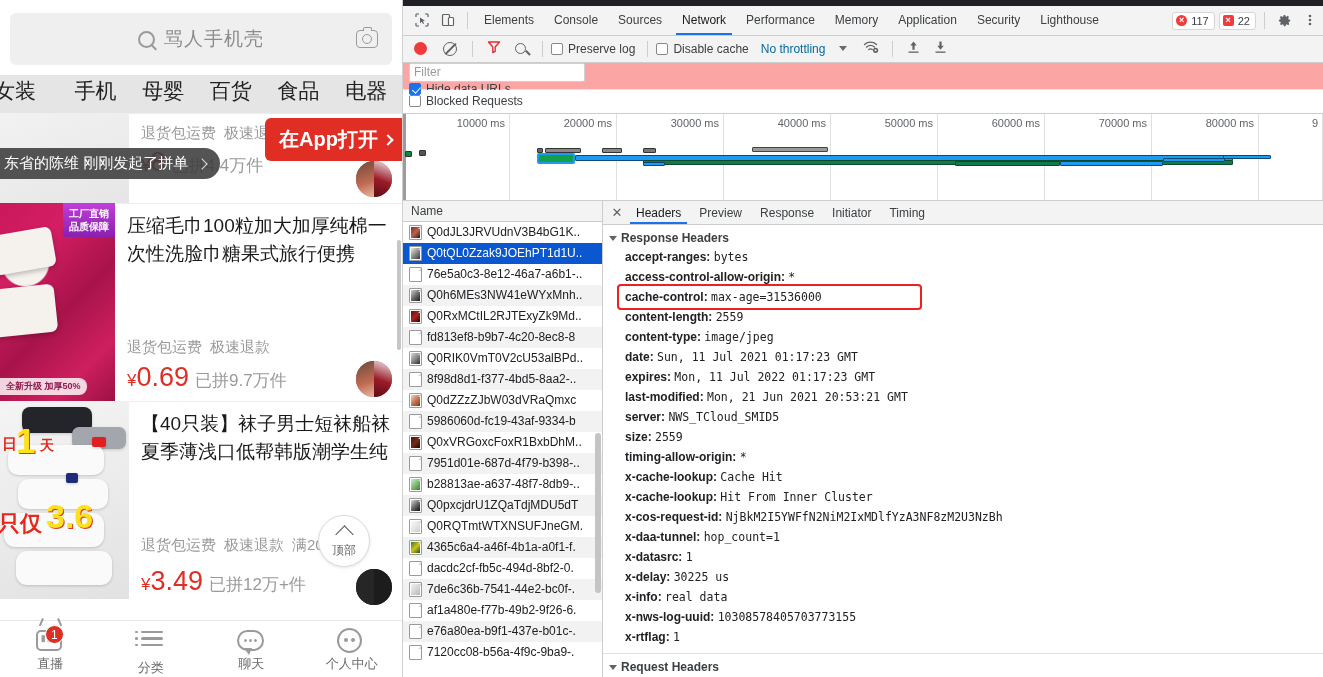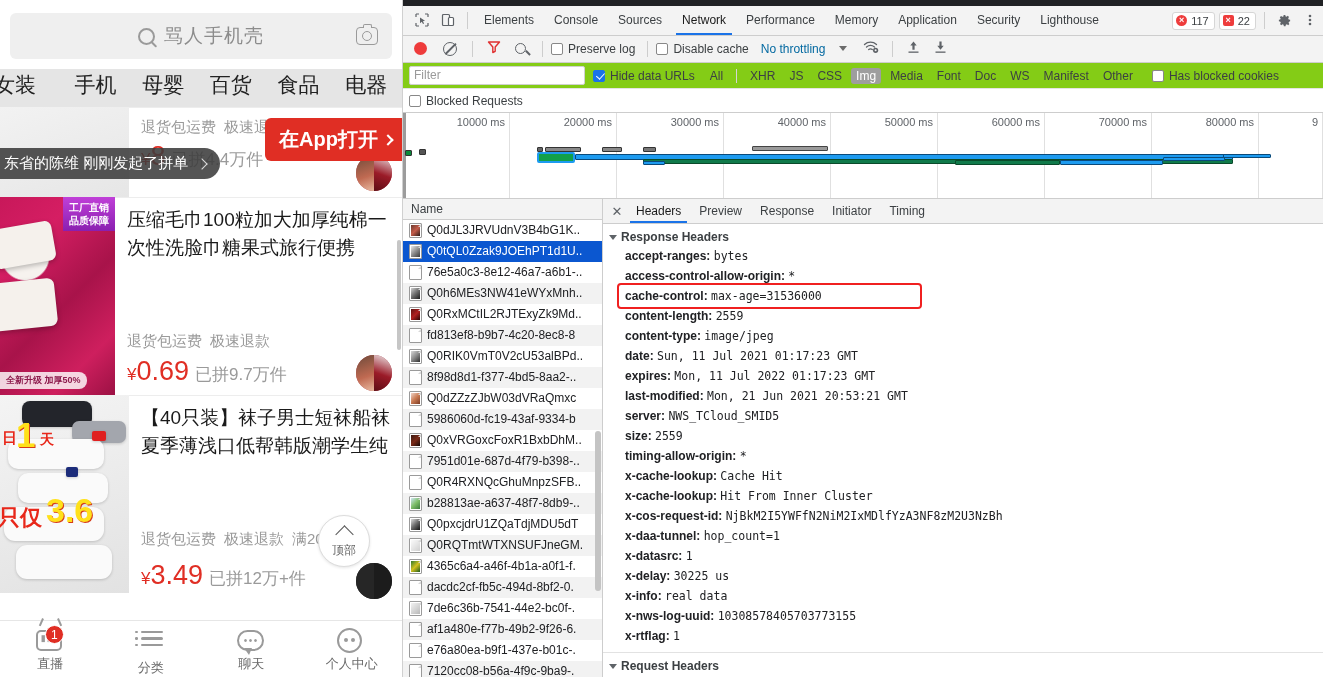--- a/index.html
+++ b/index.html
@@ -21,21 +21,21 @@
     overflow: hidden;
     flex: 0 0 403px;
     border-right: 1px solid #d0d0d0;
   }
   #mobile .topstrip { height: 7px; background: #fff; }
   .searchbar-wrap {
     padding: 6px 10px 10px 10px;
     background: #fff;
   }
   .searchbar {
-    height: 46px;
+    height: 52px;
     background: #efefef;
     border-radius: 6px;
     display: flex;
     align-items: center;
     justify-content: center;
     position: relative;
   }
   .searchbar .magnifier {
     width: 17px; height: 17px;
     border: 2px solid #9a9a9a;
@@ -396,24 +396,25 @@
   }
   .lbl-inline { display: inline-flex; align-items: center; color: #3c4043; margin-right: 4px; white-space: nowrap; }
   .throttle { color: #0369a1; margin-left: 6px; white-space: nowrap; }
   .caret-dn {
     width: 0; height: 0; border-left: 4px solid transparent; border-right: 4px solid transparent;
     border-top: 5px solid #6b6b6b; margin: 0 10px 0 12px;
   }
 
   .dt-filterbar {
     height: 27px;
-    display: flex; align-items: center;
+    display: flex; 
     border-bottom: 1px solid #e4e4e4;
-    background: #84cc16;
+    background: #fca5a5;
     padding: 0 6px;
+    flex-direction: column;
   }
   .dt-filterbar .finput {
     width: 176px; height: 19px;
     border: 1px solid #d0d0d0; border-radius: 2px;
     background: #fff; color: #9a9a9a;
     font-size: 12px; padding: 0 4px; line-height: 17px;
     margin-right: 8px;
   }
   .type-chip {
     padding: 1px 5px; border-radius: 3px; color: #3c4043;
@@ -923,24 +924,20 @@
             </div>
             <div class="req-row">
               <span class="ficon img" style="--thumb: linear-gradient(135deg,#3a1a12,#7a2a18,#140806);"></span>
               <span>Q0xVRGoxcFoxR1BxbDhM..</span>
             </div>
             <div class="req-row">
               <span class="ficon"></span>
               <span>7951d01e-687d-4f79-b398-..</span>
             </div>
             <div class="req-row">
-              <span class="ficon"></span>
-              <span>Q0R4RXNQcGhuMnpzSFB..</span>
-            </div>
-            <div class="req-row">
               <span class="ficon img" style="--thumb: linear-gradient(135deg,#cfe6f5,#7fbf6a,#3a7a3a);"></span>
               <span>b28813ae-a637-48f7-8db9-..</span>
             </div>
             <div class="req-row">
               <span class="ficon img" style="--thumb: linear-gradient(135deg,#dcdcdc,#6a6a6a,#101010);"></span>
               <span>Q0pxcjdrU1ZQaTdjMDU5dT</span>
             </div>
             <div class="req-row">
               <span class="ficon img" style="--thumb: linear-gradient(135deg,#fafafa,#e6e6e6,#cfcfcf);"></span>
               <span>Q0RQTmtWTXNSUFJneGM.</span>

